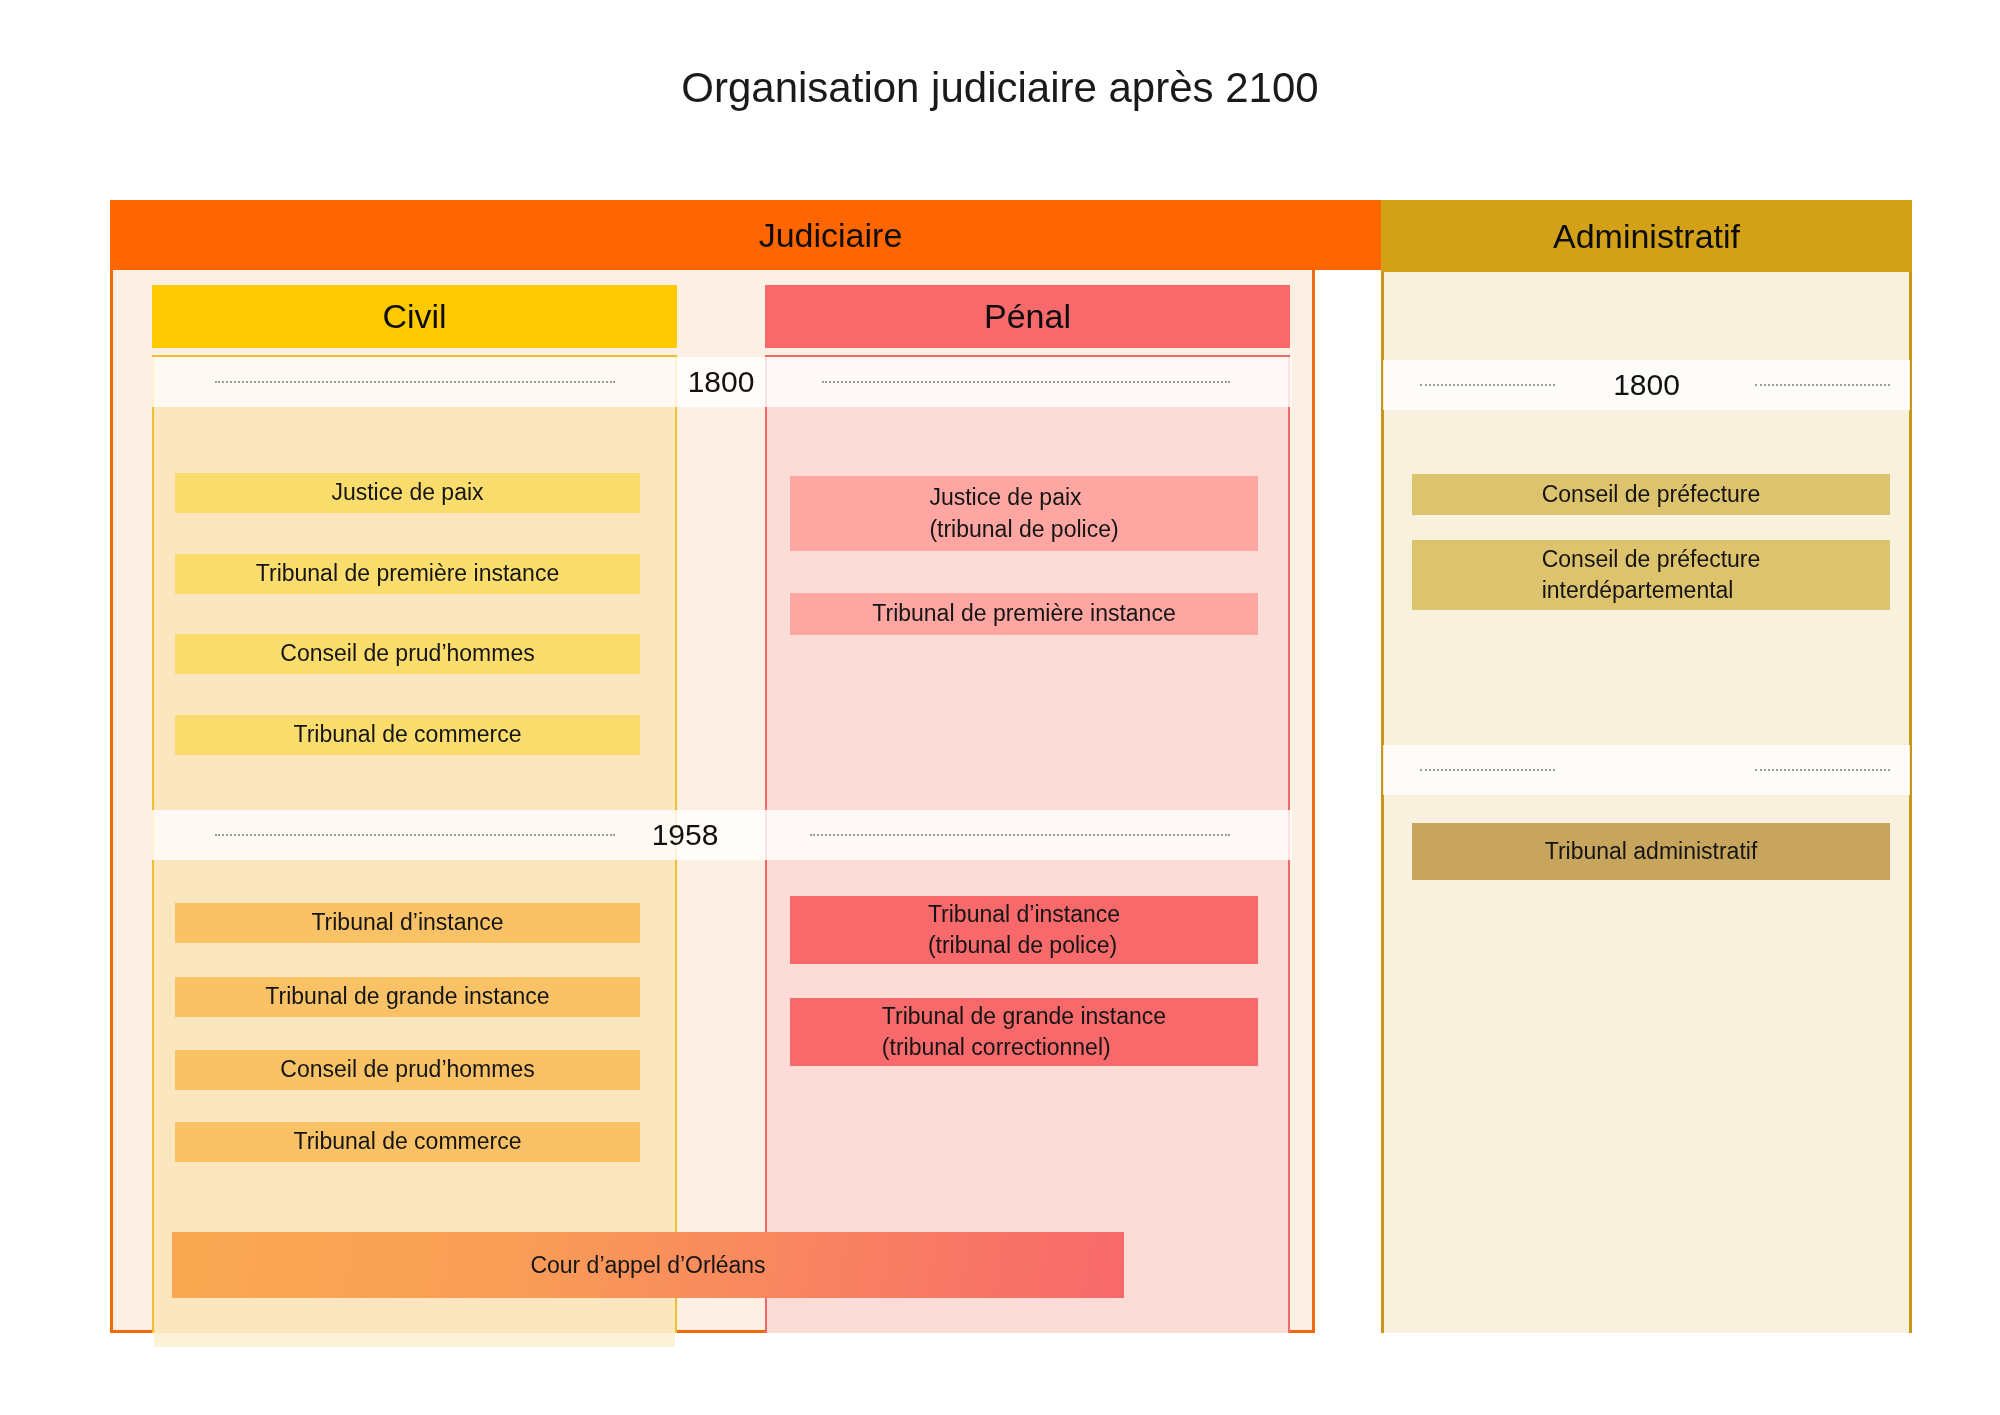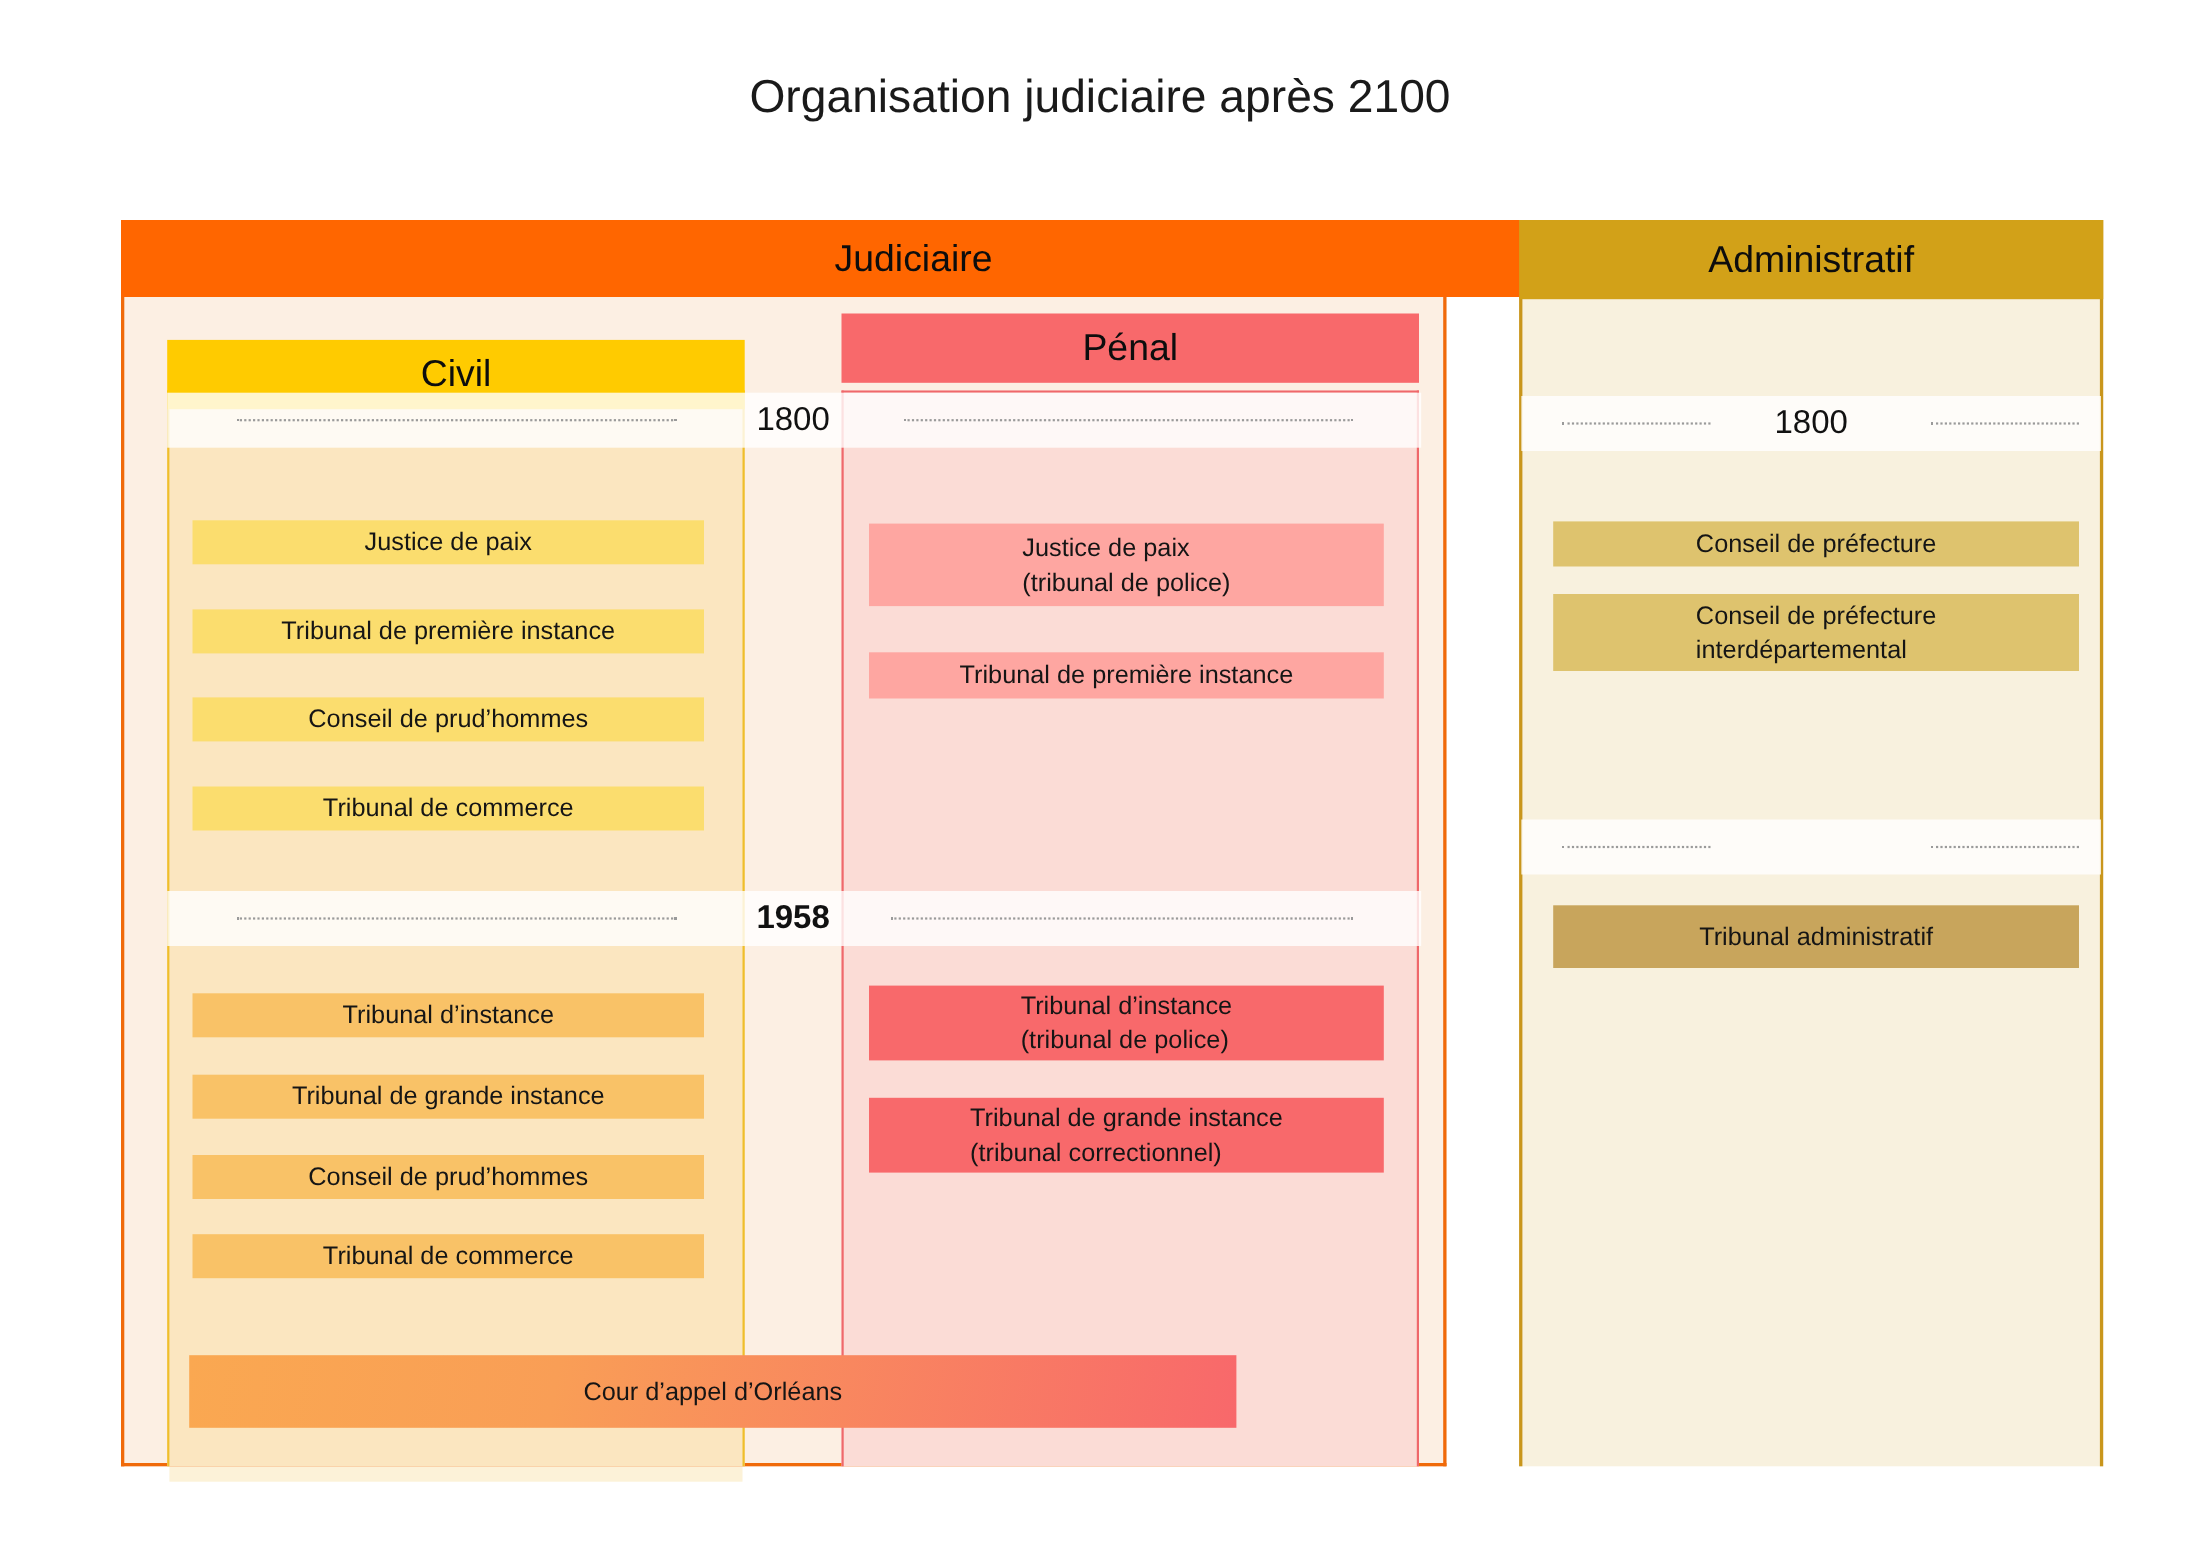--- a/index.html
+++ b/index.html
@@ -9,21 +9,21 @@
 
   .page-title{left:0;top:58px;width:2000px;height:60px;text-align:center;
     font-size:42px;line-height:60px;color:#1a1a1a;}
 
   
   .jud-panel{left:110px;top:200px;width:1205px;height:1133px;background:#FCEFE3;
     border-left:3px solid #F06A0A;border-right:3px solid #F06A0A;border-bottom:3px solid #F06A0A;z-index:1;}
   .jud-header{left:110px;top:200px;width:1441px;height:70px;background:#FF6600;
     text-align:center;font-size:34px;line-height:70px;z-index:3;}
   .civil-header{left:152px;top:285px;width:525px;height:63px;background:#FFCB00;
-    text-align:center;font-size:34px;line-height:63px;z-index:3;margin-top:24px;}
+    text-align:center;font-size:34px;line-height:63px;z-index:3;}
   .penal-header{left:765px;top:285px;width:525px;height:63px;background:#F8696B;
     text-align:center;font-size:34px;line-height:63px;z-index:3;}
 
   .civil-col{left:152px;top:355px;width:525px;height:978px;background:#FBE6C0;
     border:2px solid #EFBE2B;border-bottom:none;z-index:2;}
   .civil-col-overflow{left:154px;top:1333px;width:521px;height:14px;background:#FCF2D8;z-index:0;}
   .penal-col{left:765px;top:355px;width:525px;height:978px;background:#FBDCD6;
     border:2px solid #EF686B;border-bottom:none;z-index:2;}
 
   
@@ -83,21 +83,21 @@
   <div class="abs box civ1 c-item" style="top:634px;">Conseil de prud’hommes</div>
   <div class="abs box civ1 c-item" style="top:715px;">Tribunal de commerce</div>
 
   <div class="abs box pen1 p-item" style="top:476px;height:75px;">Justice de paix
 (tribunal de police)</div>
   <div class="abs box pen1 p-item" style="top:593px;height:42px;">Tribunal de première instance</div>
 
   <div class="abs band band-jud" style="top:810px;"></div>
   <div class="abs dotted" style="left:215px;top:834px;width:400px;"></div>
   <div class="abs dotted" style="left:810px;top:834px;width:420px;"></div>
-  <div class="abs year" style="left:646px;top:810px;width:150px;font-weight:bold;">1958</div>
+  <div class="abs year" style="left:610px;top:810px;width:150px;">1958</div>
 
   <div class="abs box civ2 c-item" style="top:903px;">Tribunal d’instance</div>
   <div class="abs box civ2 c-item" style="top:977px;">Tribunal de grande instance</div>
   <div class="abs box civ2 c-item" style="top:1050px;">Conseil de prud’hommes</div>
   <div class="abs box civ2 c-item" style="top:1122px;">Tribunal de commerce</div>
 
   <div class="abs box pen2 p-item" style="top:896px;height:68px;">Tribunal d’instance
 (tribunal de police)</div>
   <div class="abs box pen2 p-item" style="top:998px;height:68px;">Tribunal de grande instance
 (tribunal correctionnel)</div>

